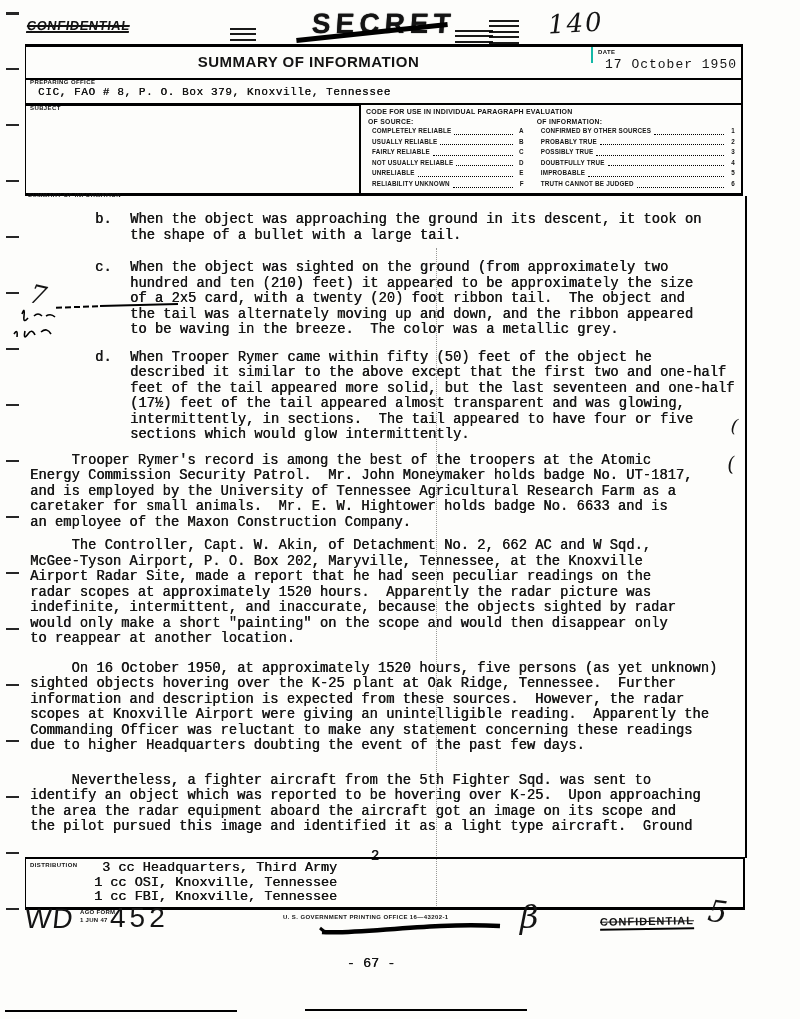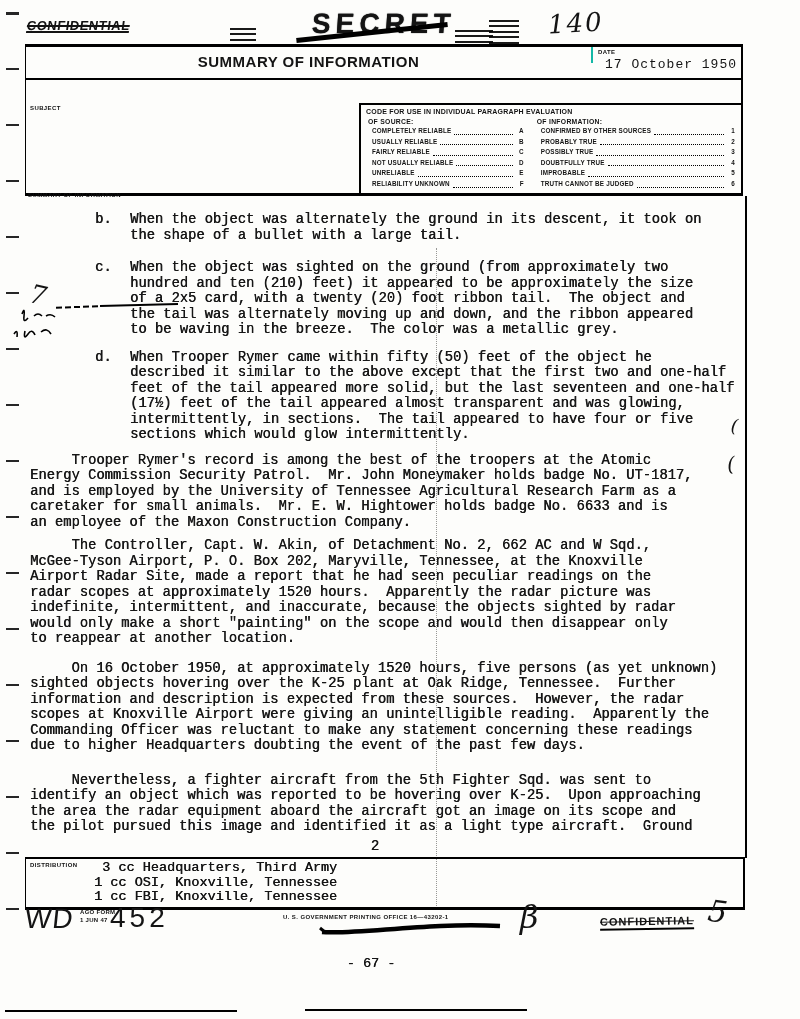--- a/index.html
+++ b/index.html
@@ -72,21 +72,21 @@
 
   
   .body { left:30px; top:212px; width:715px;
     font:13.8px/15.5px "Liberation Mono","DejaVu Sans Mono",monospace;
     color:#171717; text-shadow:.4px 0 0 currentColor; }
   .para { white-space:pre-wrap; }
   .lab { display:flex; margin-left:65px; }
   .plabel { width:35px; flex:none; }
   .ptext { flex:1; white-space:pre-wrap; }
   .mb17{margin-bottom:17px}.mb12{margin-bottom:12px}.mb10{margin-bottom:10px}
-  .mb8{margin-bottom:8px}.mb14{margin-bottom:14px}.mb19{margin-bottom:19px}.mb6{margin-bottom:4px}
+  .mb8{margin-bottom:8px}.mb14{margin-bottom:14px}.mb19{margin-bottom:19px}.mb6{margin-bottom:14px}
   .pagenum { text-align:center; width:690px; }
 
   
   .dist-box { left:25px; top:857px; width:717px; height:48px;
     border-top:2px solid #000; border-bottom:3px solid #000; border-right:2px solid #000;
     border-left:1px solid #000; }
   .dist-lbl { position:absolute; left:4px; top:3px; }
   .dist-col { position:absolute; top:2px; font:13.5px/14.6px "Liberation Mono",monospace;
     text-shadow:.4px 0 0 currentColor; white-space:pre;text-align:right; }
   .dist-left { left:68px; }
@@ -122,20 +122,24 @@
   <div class="abs hand hw-140">140</div>
 
   <div class="abs form-box">
     <div class="row1">
       <div class="form-title">SUMMARY OF INFORMATION</div>
       <div class="date-cell">
         <div class="lbl date-lbl">DATE</div>
         <div class="date-val">17 October 1950</div>
       </div>
     </div>
+    <div class="row2">
+      <div class="lbl prep-lbl">PREPARING OFFICE</div>
+      <div class="prep-val">CIC, FAO # 8, P. O. Box 379, Knoxville, Tennessee</div>
+    </div>
     <div class="lbl subj-lbl">SUBJECT</div>
 
     <div class="code-box">
       <div class="code-title">CODE FOR USE IN INDIVIDUAL PARAGRAPH EVALUATION</div>
       <div class="code-cols">
         <div class="code-col src">
           <div class="code-head">OF SOURCE:</div>
           <div class="code-item">
               <span>COMPLETELY RELIABLE</span>
               <span class="ci-leader"></span>
@@ -212,21 +216,21 @@
     <path d="M6,34 q4,-6 3,3 m8,-6 q-2,10 3,3 q4,-6 7,1 m6,-3 q6,-5 10,2" stroke="#000" stroke-width="1.6" fill="none"></path>
   </svg>
   <div class="abs c-underline1"></div>
   <div class="abs c-underline2"></div>
   <div class="abs hand rb1">(</div>
   <div class="abs hand rb2">(</div>
 
   <div class="abs body">
     <div class="lab mb17">
       <span class="plabel">b.</span>
-      <span class="ptext">When the object was alternately the ground in its descent, it took on
+      <span class="ptext">When the object was approaching the ground in its descent, it took on
 the shape of a bullet with a large tail.</span>
     </div>
     <div class="lab mb12">
       <span class="plabel">c.</span>
       <span class="ptext">When the object was sighted on the ground (from approximately two
 hundred and ten (210) feet) it appeared to be approximately the size
 of a 2x5 card, with a twenty (20) foot ribbon tail.  The object and
 the tail was alternately moving up and down, and the ribbon appeared
 to be waving in the breeze.  The color was a metallic grey.</span>
     </div>

